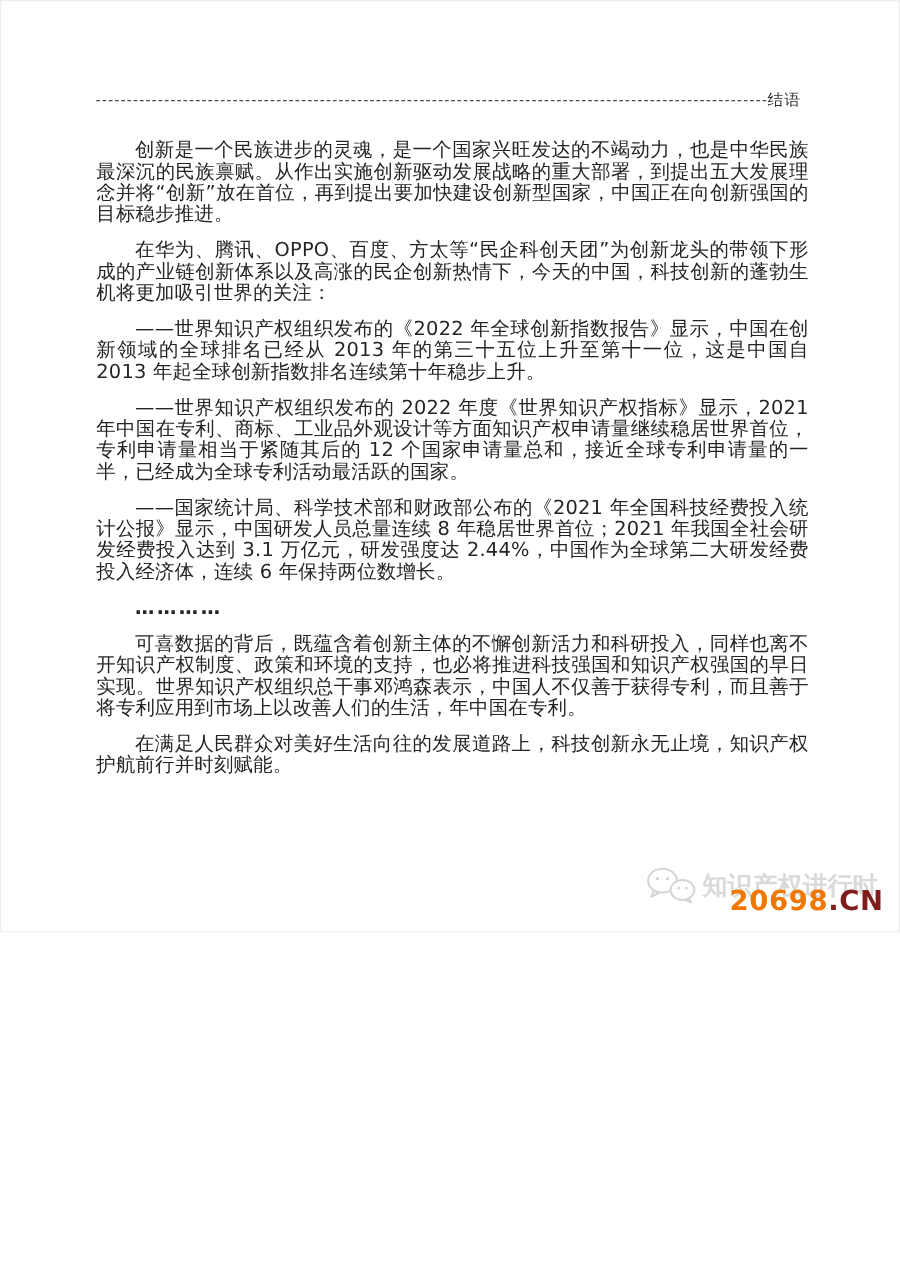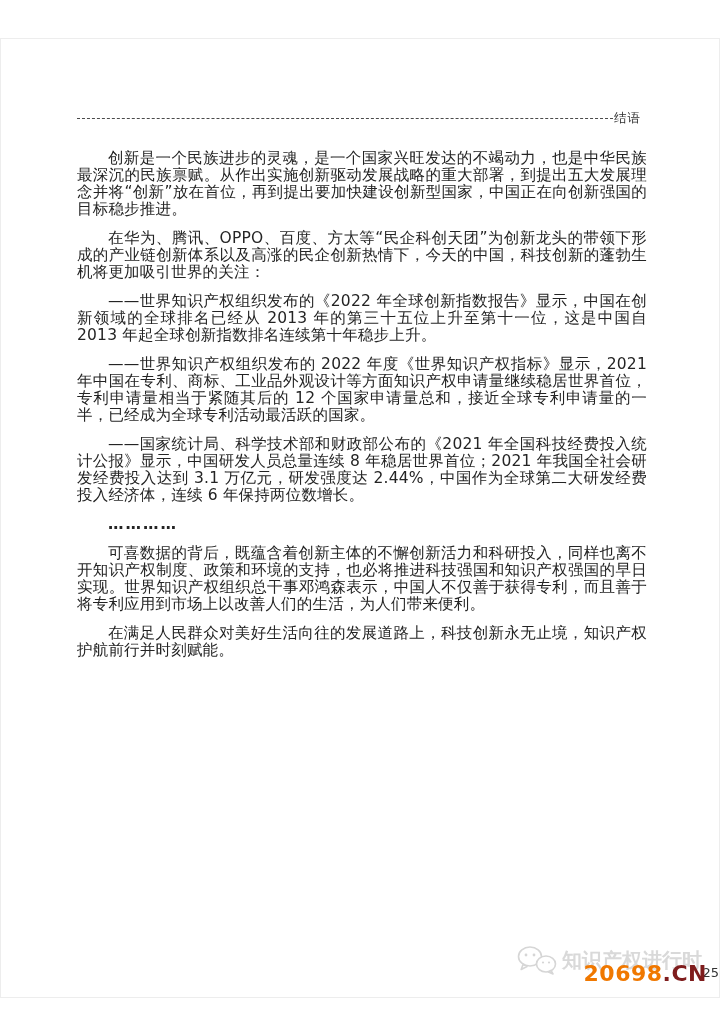--- a/index.html
+++ b/index.html
@@ -1,19 +1,19 @@
 <!DOCTYPE html>
 <html lang="zh"><head>
 <meta charset="utf-8">
 <style>
   html,body{margin:0;padding:0;background:#fff;}
   .page{
-    position:relative;width:720px;height:960px;background:#ffffff;
+    position:relative;width:720px;height:746px;background:#ffffff;
     font-family:"DejaVu Sans",sans-serif;color:#262626;overflow:hidden;
-    box-sizing:border-box;border:1px solid #ededed;margin-top:38px;
+    box-sizing:border-box;border:1px solid #ededed;
   }
   
   .header{position:absolute;top:71px;left:76px;right:78px;display:flex;align-items:center;}
   .dashes{flex:1;border-top:1.5px dashed #4a4a4a;height:0;margin-top:1px;}
   .header-label{font-size:12.5px;color:#2f2f2f;line-height:16px;padding-left:1px;letter-spacing:1px;white-space:nowrap;}
   
   .body{position:absolute;top:111px;left:76px;right:72px;}
   .para{
     margin:0 0 12px 0;font-size:15.5px;line-height:17px;
     text-align:justify;text-indent:2em;letter-spacing:0.2px;color:#242424;
@@ -42,21 +42,21 @@
     <div class="header-label">结语</div>
   </div>
 
   <div class="body">
     <p class="para">创新是一个民族进步的灵魂，是一个国家兴旺发达的不竭动力，也是中华民族最深沉的民族禀赋。从作出实施创新驱动发展战略的重大部署，到提出五大发展理念并将“创新”放在首位，再到提出要加快建设创新型国家，中国正在向创新强国的目标稳步推进。</p>
       <p class="para">在华为、腾讯、OPPO、百度、方太等“民企科创天团”为创新龙头的带领下形成的产业链创新体系以及高涨的民企创新热情下，今天的中国，科技创新的蓬勃生机将更加吸引世界的关注：</p>
       <p class="para">——世界知识产权组织发布的《2022 年全球创新指数报告》显示，中国在创新领域的全球排名已经从 2013 年的第三十五位上升至第十一位，这是中国自 2013 年起全球创新指数排名连续第十年稳步上升。</p>
       <p class="para">——世界知识产权组织发布的 2022 年度《世界知识产权指标》显示，2021 年中国在专利、商标、工业品外观设计等方面知识产权申请量继续稳居世界首位，专利申请量相当于紧随其后的 12 个国家申请量总和，接近全球专利申请量的一半，已经成为全球专利活动最活跃的国家。</p>
       <p class="para">——国家统计局、科学技术部和财政部公布的《2021 年全国科技经费投入统计公报》显示，中国研发人员总量连续 8 年稳居世界首位；2021 年我国全社会研发经费投入达到 3.1 万亿元，研发强度达 2.44%，中国作为全球第二大研发经费投入经济体，连续 6 年保持两位数增长。</p>
       <p class="para dots">…………</p>
-      <p class="para">可喜数据的背后，既蕴含着创新主体的不懈创新活力和科研投入，同样也离不开知识产权制度、政策和环境的支持，也必将推进科技强国和知识产权强国的早日实现。世界知识产权组织总干事邓鸿森表示，中国人不仅善于获得专利，而且善于将专利应用到市场上以改善人们的生活，为人们带来便利。</p>
+      <p class="para">可喜数据的背后，既蕴含着创新主体的不懈创新活力和科研投入，同样也离不开知识产权制度、政策和环境的支持，也必将推进科技强国和知识产权强国的早日实现。世界知识产权组织总干事邓鸿森表示，中国人不仅善于获得专利，而且善于将专利应用到市场上以改善人们的生活，年中国在专利。</p>
       <p class="para">在满足人民群众对美好生活向往的发展道路上，科技创新永无止境，知识产权护航前行并时刻赋能。</p>
   </div>
 
   <div class="page-number">25</div>
 
   <div class="watermark">
     <div class="wm-row">
       <span class="wm-logo">
         <svg width="42" height="30" viewBox="0 0 42 30" xmlns="http://www.w3.org/2000/svg">
           <g stroke="#d6d6d6" stroke-width="1.6" fill="#ffffff">

